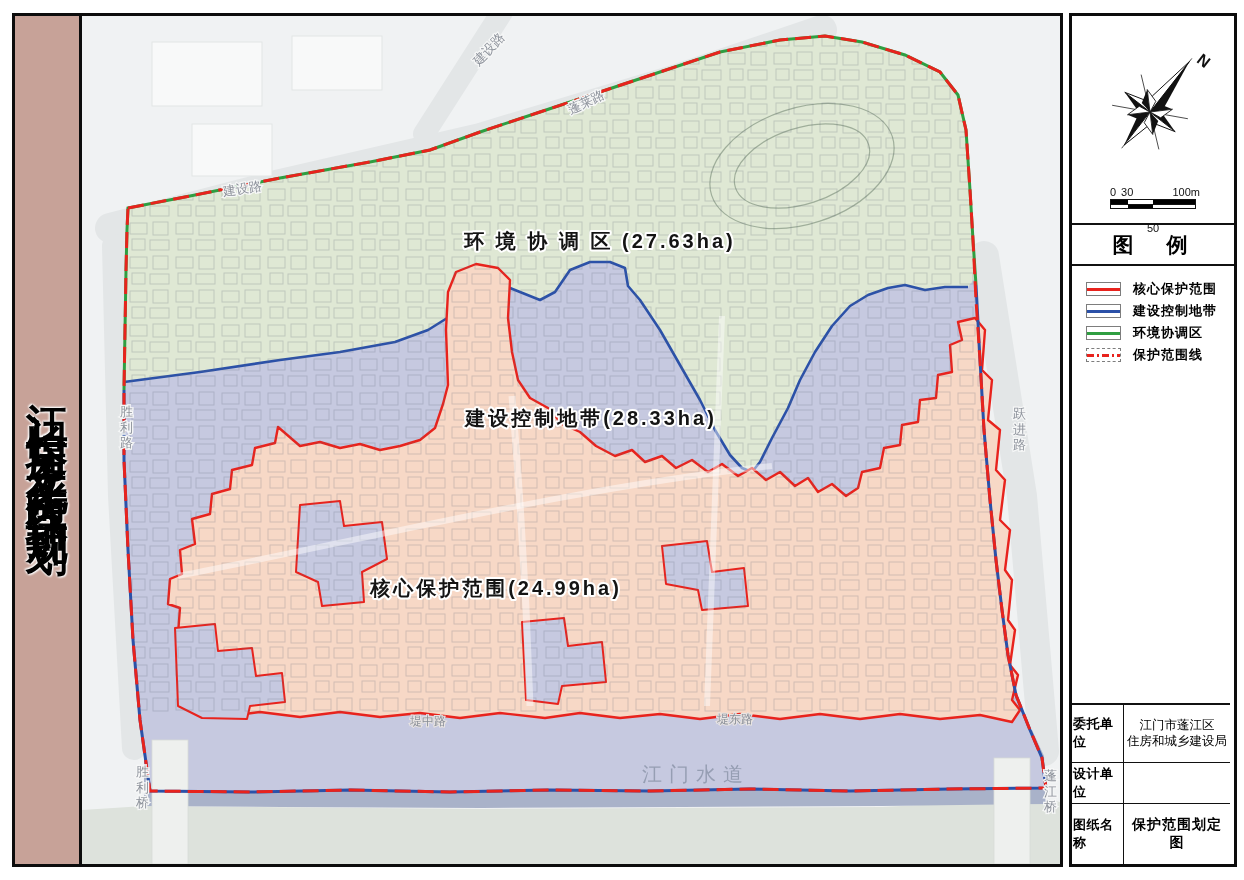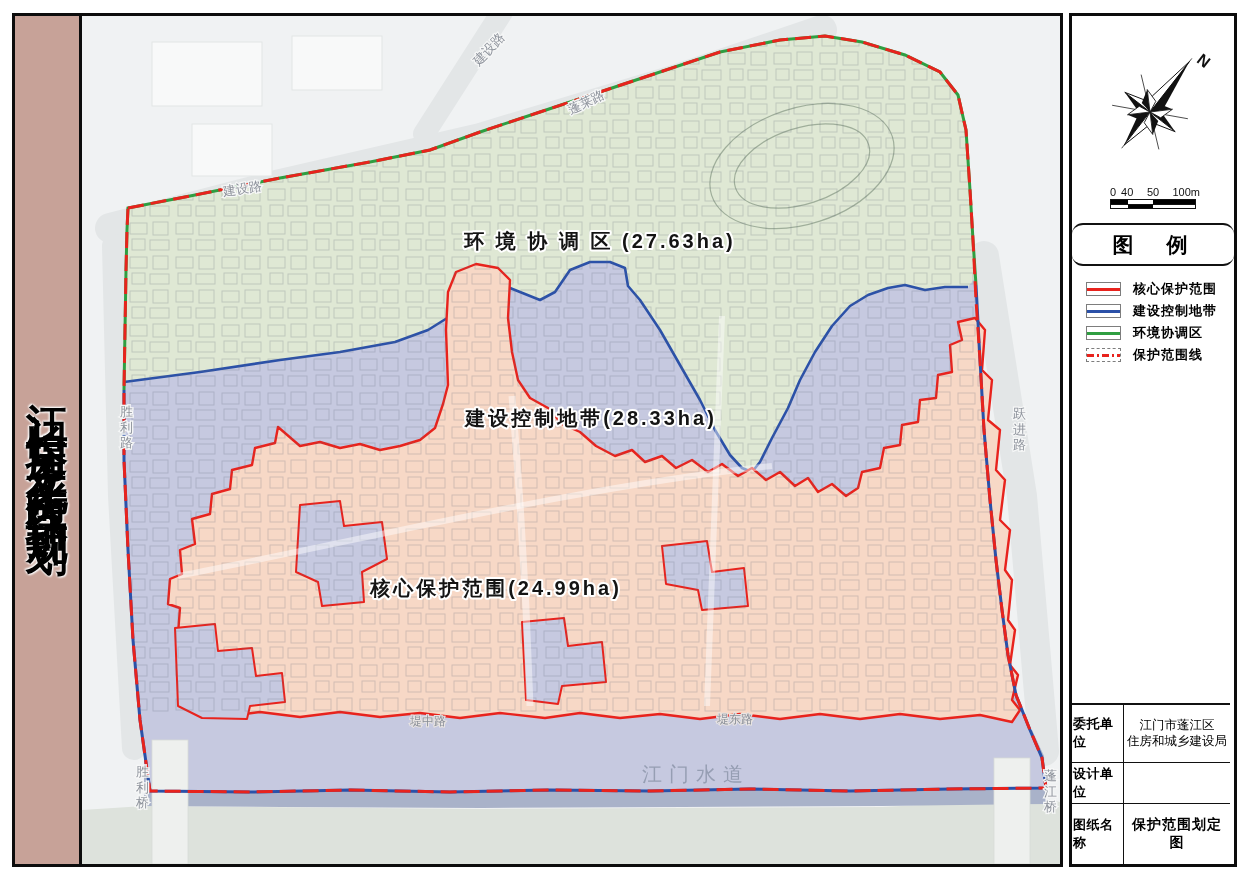--- a/index.html
+++ b/index.html
@@ -23,28 +23,28 @@
   .wlabel{font-size:20px;fill:#969eb3;letter-spacing:7px;}
   
   .right-panel{position:absolute;left:1069px;top:13px;width:168px;height:854px;
                border:3px solid #0c0c0c;box-sizing:border-box;background:#fff;}
   .compass-box{position:relative;height:168px;display:flex;align-items:center;justify-content:center;}
   .scalebar{position:relative;width:86px;margin:2px auto 14px auto;}
   .sb-labels{position:relative;height:13px;font-size:11px;color:#111;}
   .sb-labels span{position:absolute;top:0;transform:translateX(-50%);white-space:nowrap;}
   .sb-labels .t0{left:0;transform:none;}
   .sb-labels .t1{left:20%;}
-  .sb-labels .t2{left:50%;}
+  .sb-labels .t2{left:50%;margin-top:36px;}
   .sb-labels .t3{right:-4px;transform:none;}
   .sb-bar{border:1px solid #111;height:8px;}
   .sb-row{height:4px;background:linear-gradient(90deg,#000 0 20%,#fff 20% 50%,#000 50% 100%);}
   .sb-row.inv{background:linear-gradient(90deg,#fff 0 20%,#000 20% 50%,#fff 50% 100%);border-top:1px solid #111;box-sizing:border-box;height:4px;}
   .legend-title{border-top:2px solid #111;border-bottom:2px solid #111;
                 text-align:center;font-size:21px;font-weight:700;letter-spacing:6px;
-                padding:6px 0 5px 0;color:#000;border-radius:11px;}
+                padding:6px 0 5px 0;color:#000;}
   .legend-items{padding:12px 0 10px 14px;}
   .legend-item{display:flex;align-items:center;height:22px;}
   .legend-sym{width:33px;height:12px;border:1px solid #7d7d7d;background:#fff;
               display:flex;align-items:center;flex:0 0 33px;}
   .legend-sym.dashed{border-style:dashed;}
   .legend-line{width:100%;height:3px;background:currentColor;}
   .legend-line.line-dashdot{background:repeating-linear-gradient(90deg,
         currentColor 0 7px,transparent 7px 10px,currentColor 10px 12px,transparent 12px 15px);}
   .legend-label{font-size:13px;font-weight:700;color:#000;margin-left:12px;letter-spacing:1px;}
   .info-table{position:absolute;left:0;right:4px;bottom:0;border-top:2px solid #111;}
@@ -189,21 +189,21 @@
             <polygon points="0,0 -2,-12 -16,-16" fill="#fff" stroke="#111" stroke-width="0.8"></polygon>
           </g>
           <text x="5" y="-68" font-size="16" font-weight="700" fill="#111">N</text>
         </g>
       </svg>
     </div>
 
     <div class="scalebar">
       <div class="sb-labels">
         <span class="t0">0</span>
-        <span class="t1">40</span>
+        <span class="t1">30</span>
         <span class="t2">50</span>
         <span class="t3">100m</span>
       </div>
       <div class="sb-bar">
         <div class="sb-row"></div>
         <div class="sb-row inv"></div>
       </div>
     </div>
 
     <div class="legend-title">图　例</div>

